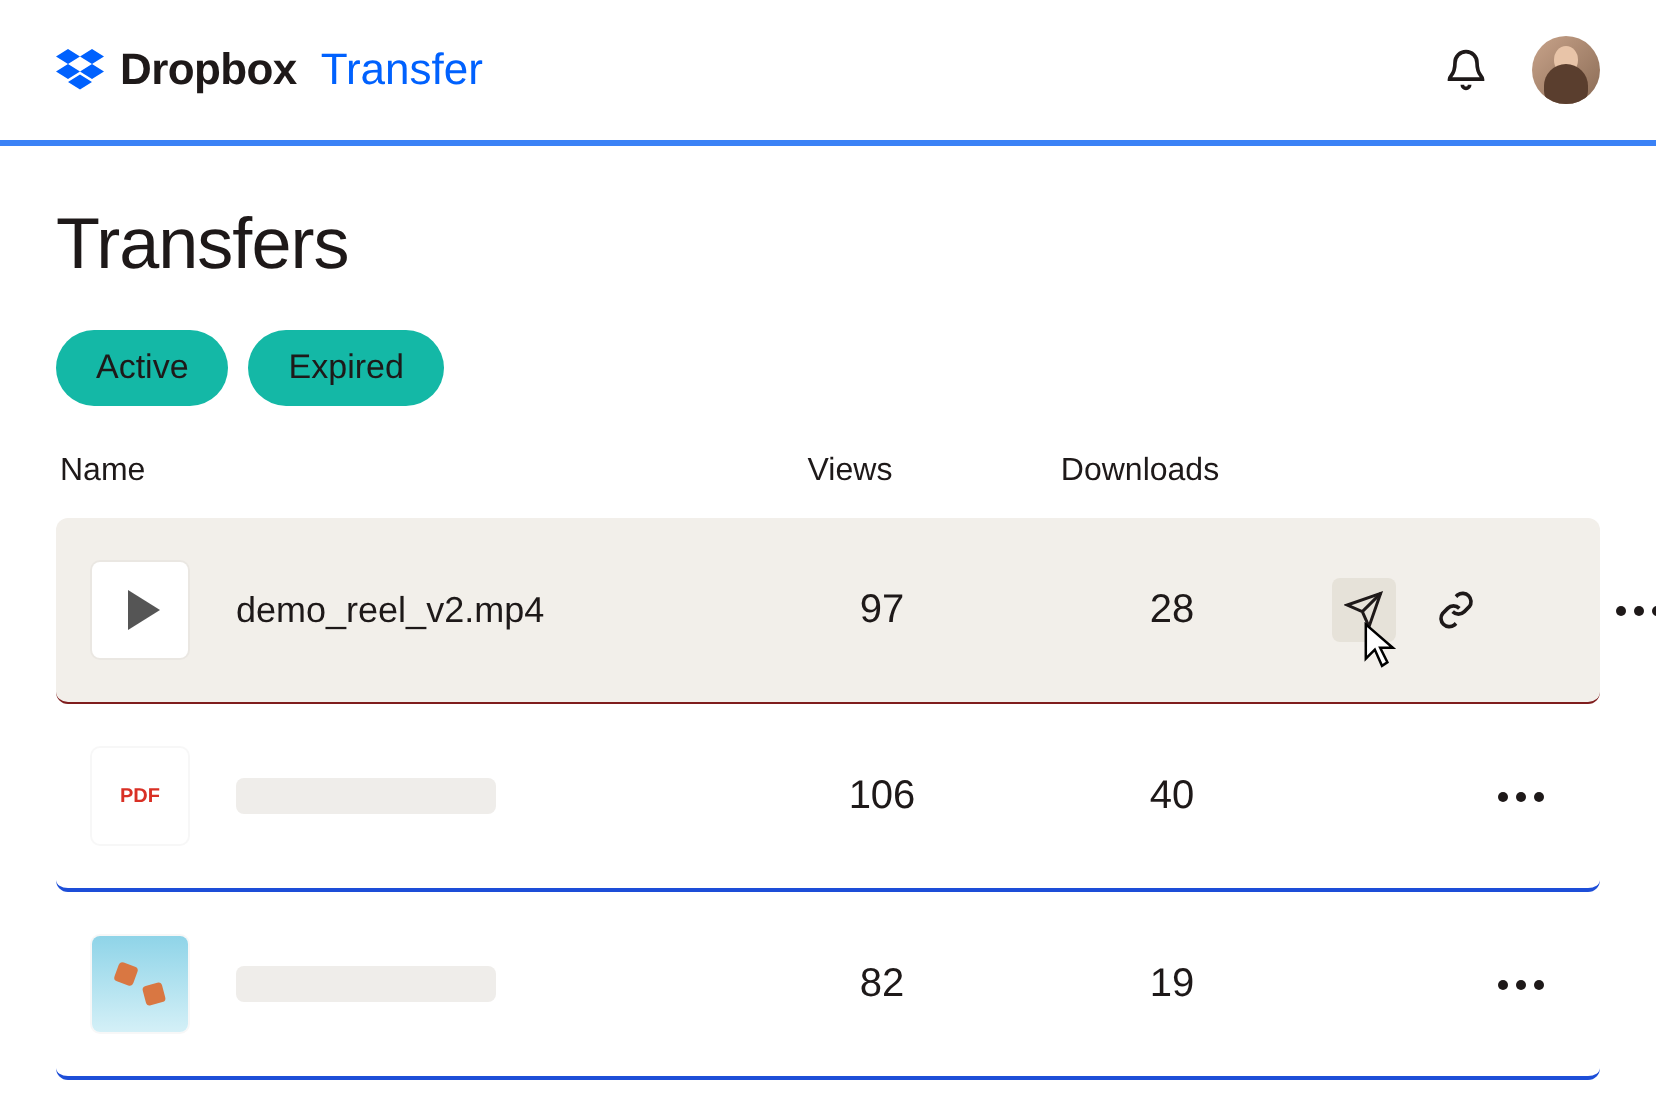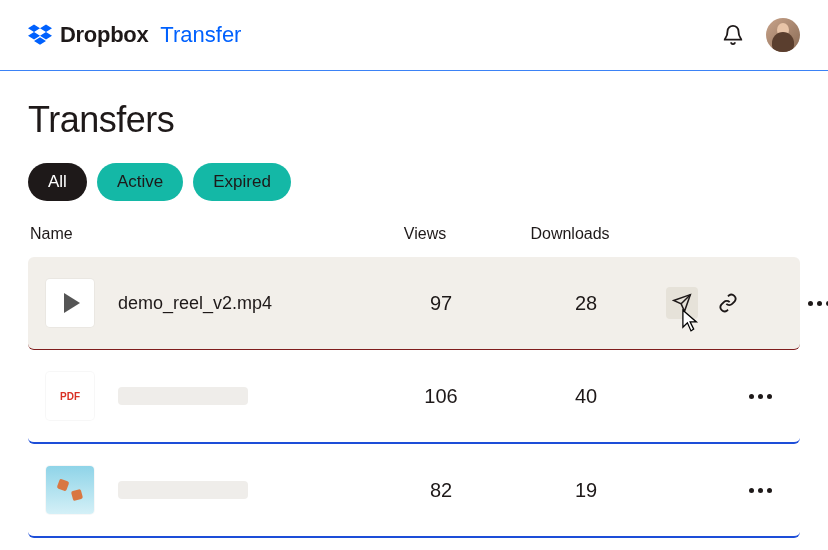--- a/index.html
+++ b/index.html
@@ -9,21 +9,21 @@
     width: 828px;
     height: 550px;
     overflow: hidden;
     color: #1e1919;
   }
   .header {
     display: flex;
     align-items: center;
     justify-content: space-between;
     padding: 18px 28px 18px 28px;
-    border-bottom: 1px solid #3b82f6;
+    border-bottom: 3px solid #3b82f6;
   }
   .brand {
     display: flex;
     align-items: center;
     gap: 8px;
   }
   .brand-logo { width: 24px; height: 24px; }
   .brand-text { font-size: 22px; font-weight: 700; letter-spacing: -0.3px; }
   .brand-sub { font-size: 22px; font-weight: 400; color: #0061fe; margin-left: 4px; }
   .header-right { display: flex; align-items: center; gap: 22px; }
@@ -124,21 +124,20 @@
       <path d="M10 20a2 2 0 0 0 4 0"></path>
     </svg>
     <div class="avatar"></div>
   </div>
 </div>
 
 <div class="main">
   <h1 class="page-title">Transfers</h1>
 
   <div class="filters">
-    <button class="pill active">All</button>
     <button class="pill">Active</button>
     <button class="pill">Expired</button>
   </div>
 
   <div class="table-header">
     <div>Name</div>
     <div class="th-views">Views</div>
     <div class="th-downloads">Downloads</div>
     <div></div>
   </div>

